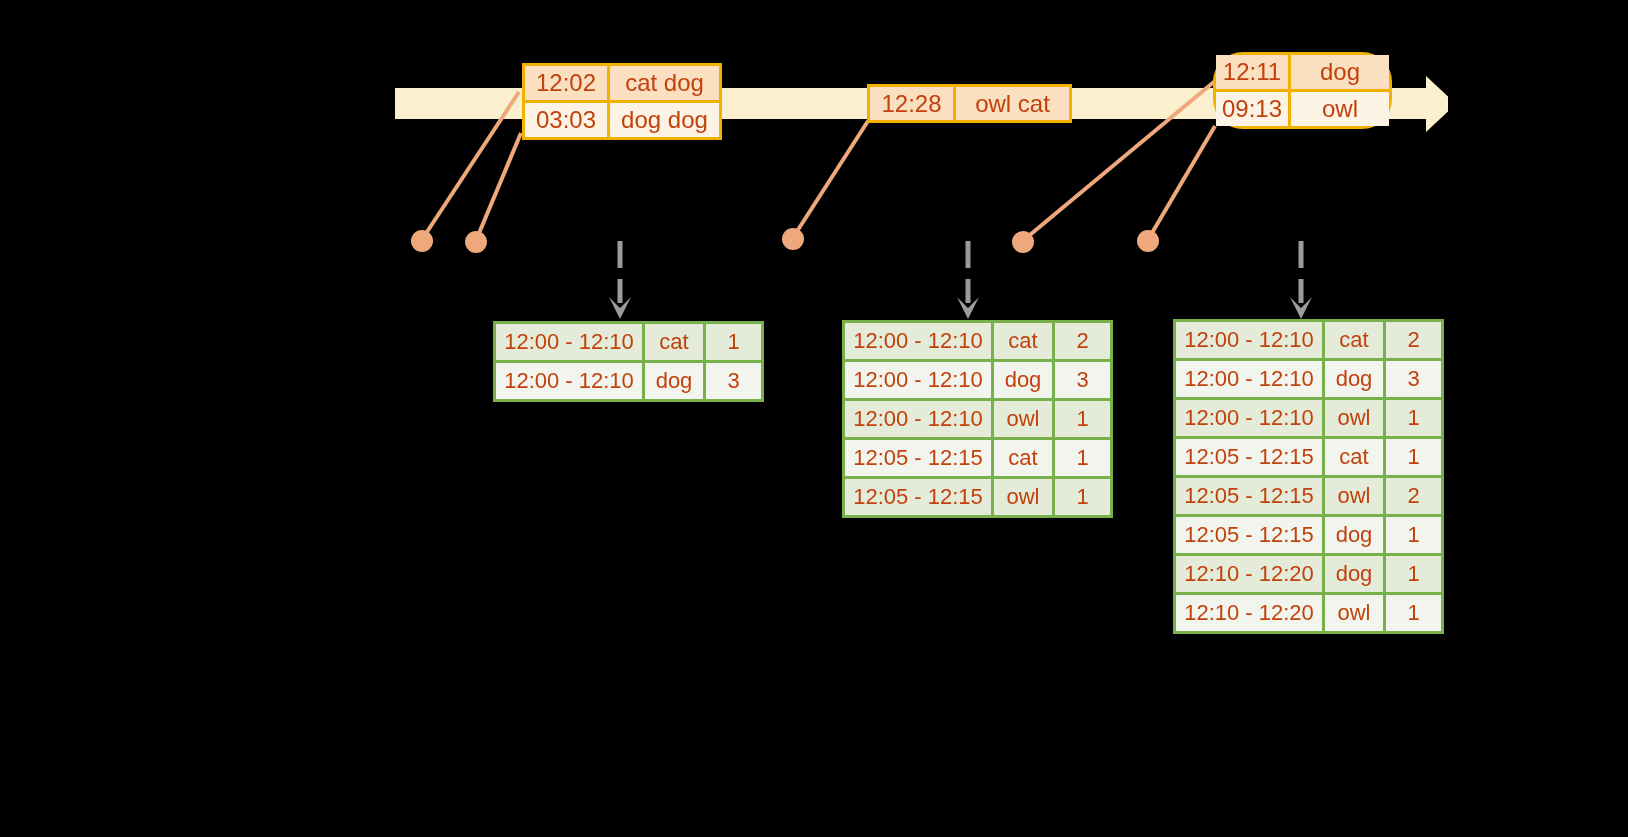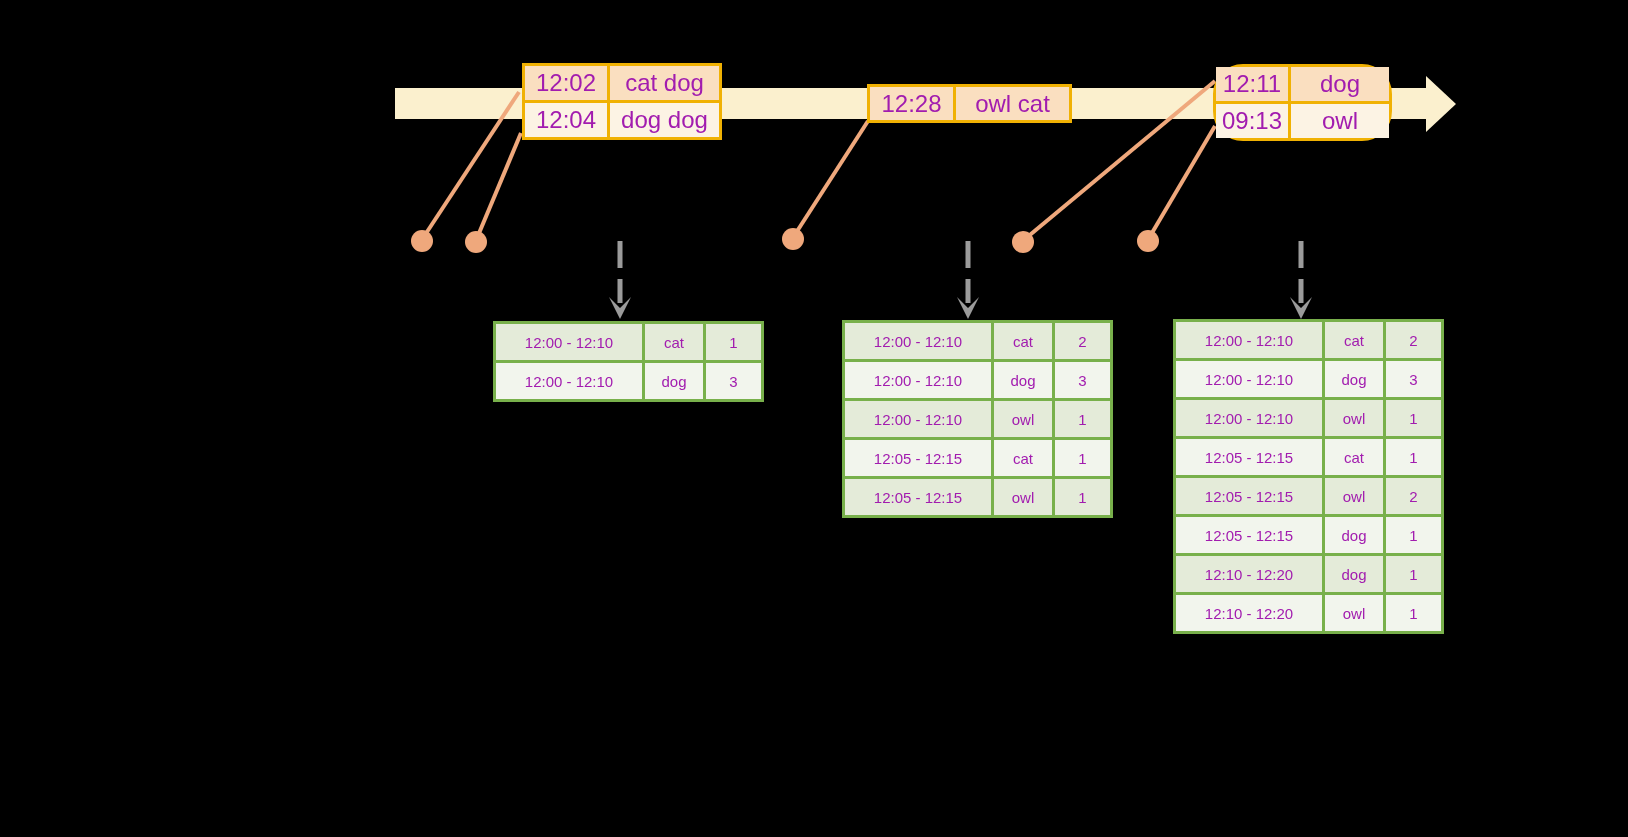--- a/index.html
+++ b/index.html
@@ -1,23 +1,22 @@
 <!DOCTYPE html>
 <html><head>
 <meta charset="utf-8">
 <style>
   html,body{margin:0;padding:0;background:#000;}
   .canvas{
     position:relative;
     width:1448px;height:837px;
     background:#000000;
     font-family:"Liberation Sans","DejaVu Sans",sans-serif;
-    color:#a21caf;
+    color:#c2410c;
     overflow:hidden;
-    padding-left:24px;
   }
   
   .timeline-bar{
     position:absolute;left:395px;top:88px;width:1031px;height:31px;
     background:#FBF0CE;
   }
   .timeline-arrowhead{
     position:absolute;left:1426px;top:76px;width:0;height:0;
     border-top:28px solid transparent;
     border-bottom:28px solid transparent;
@@ -38,21 +37,21 @@
   .cream{background:#FCF3E4;}
   
   .result-table{
     position:absolute;display:grid;gap:3px;
     grid-template-columns:146px 58px 55px;
     grid-auto-rows:36px;
     background:#78B04B;border:3px solid #78B04B;
   }
   .result-table .cell{
     display:flex;align-items:center;justify-content:center;
-    font-size:15px;line-height:1;white-space:nowrap;
+    font-size:22px;line-height:1;white-space:nowrap;
   }
   .rdark{background:#E4EBD9;}
   .rlight{background:#F2F5ED;}
 </style>
 </head>
 <body>
 
 <div class="canvas">
 
   <div class="timeline-bar"></div>
@@ -84,30 +83,30 @@
     <g fill="#9B9B9B">
       <polygon points="609,297 620,308 631,297 620,319"></polygon>
       <polygon points="957,297 968,308 979,297 968,319"></polygon>
       <polygon points="1290,297 1301,308 1312,297 1301,319"></polygon>
     </g>
   </svg>
 
   <div class="event-box" style="left:522px;top:63px;grid-template-columns:82px 109px;grid-auto-rows:34px;">
     <div class="cell peach">12:02</div>
     <div class="cell peach">cat dog</div>
-    <div class="cell cream">12:04</div>
+    <div class="cell cream">03:03</div>
     <div class="cell cream">dog dog</div>
   </div>
 
   <div class="event-box" style="left:867px;top:84px;grid-template-columns:83px 113px;grid-auto-rows:33px;">
     <div class="cell peach">12:28</div>
     <div class="cell peach">owl cat</div>
   </div>
 
-  <div class="event-box" style="left:1213px;top:64px;grid-template-columns:72px 98px;grid-auto-rows:34px;border-radius:30px;">
+  <div class="event-box" style="left:1213px;top:52px;grid-template-columns:72px 98px;grid-auto-rows:34px;border-radius:30px;">
     <div class="cell peach">12:11</div>
     <div class="cell peach">dog</div>
     <div class="cell cream">09:13</div>
     <div class="cell cream">owl</div>
   </div>
 
   <div class="result-table" style="left:493px;top:321px;">
     <div class="cell rdark">12:00 - 12:10</div>
     <div class="cell rdark">cat</div>
     <div class="cell rdark">1</div>

